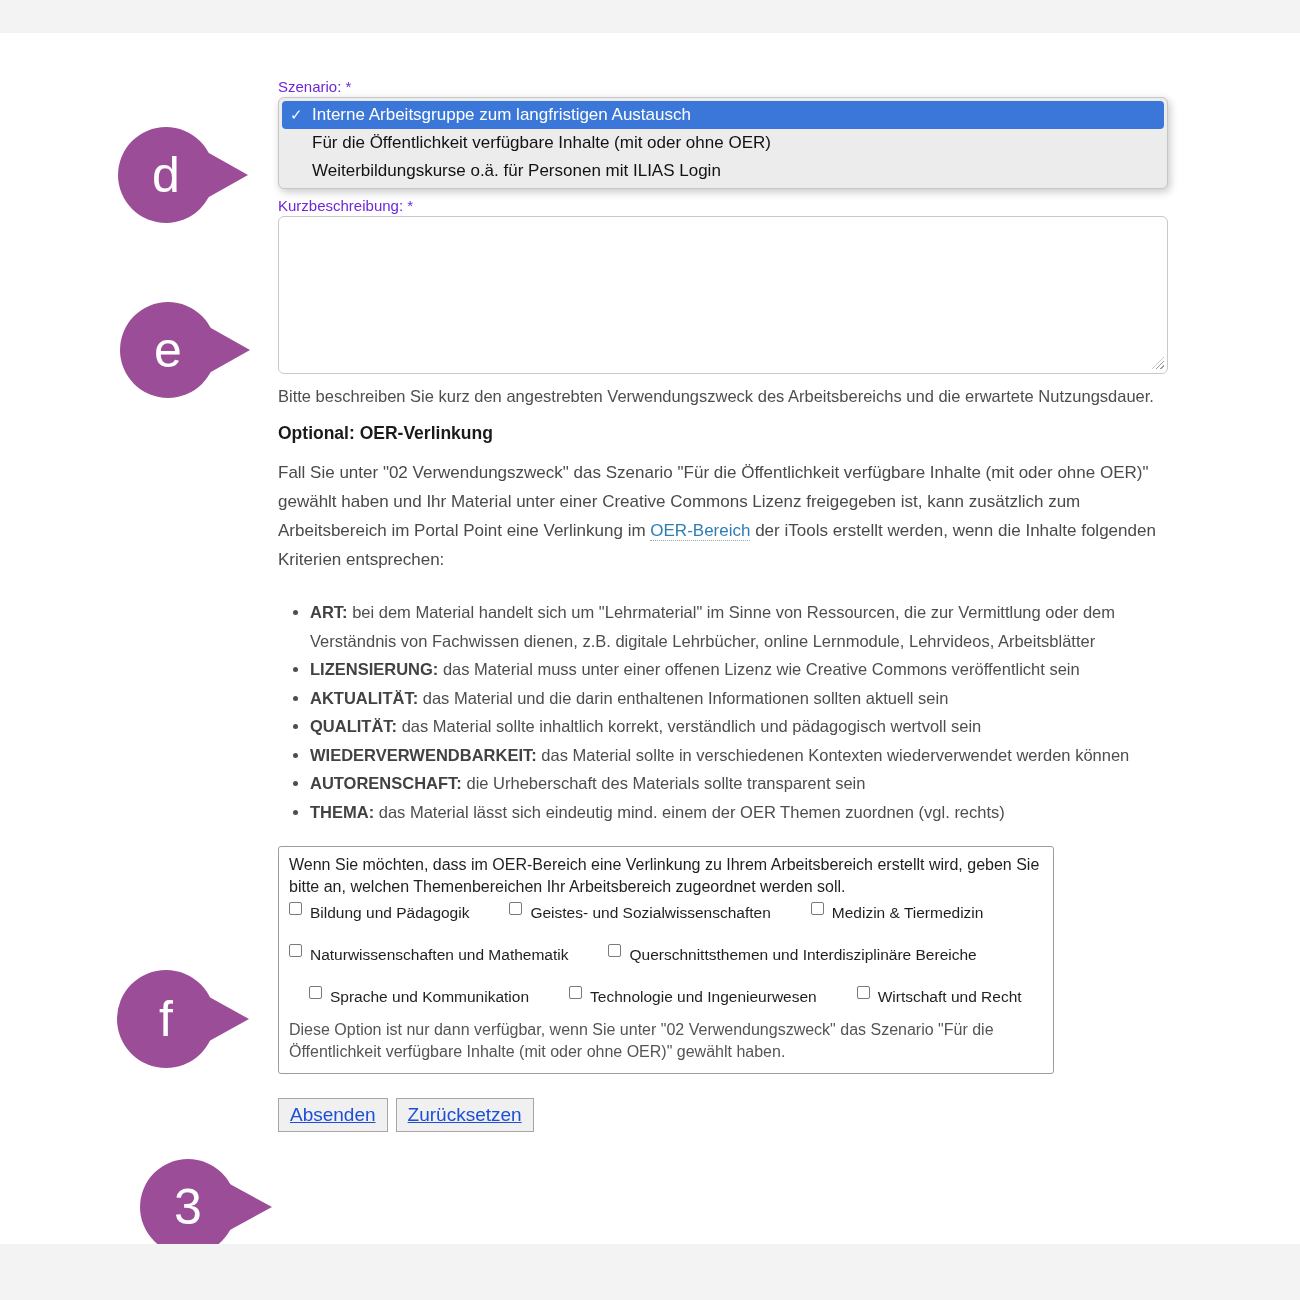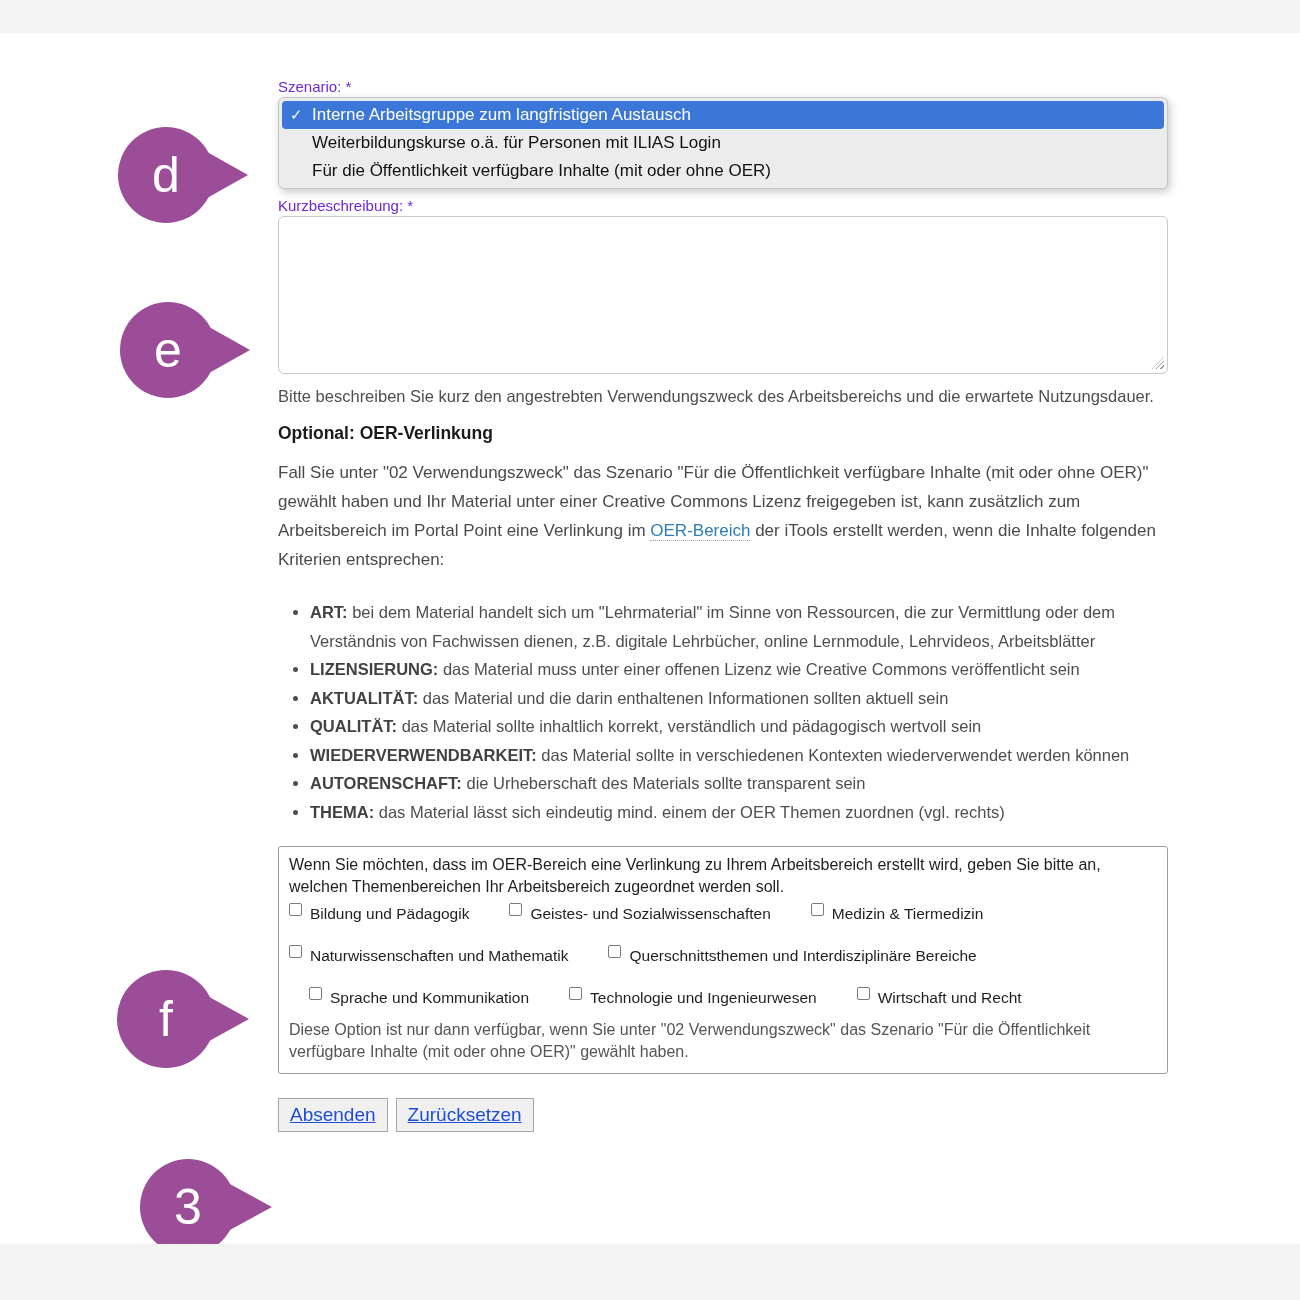--- a/index.html
+++ b/index.html
@@ -35,23 +35,23 @@
     clip-path:polygon(100% 0,100% 100%,0 100%);}
   .help{margin:8px 0 0 0;font-size:16.5px;line-height:29px;color:#4e4e4e;}
   h2{margin:12px 0 0 0;font-size:17.5px;line-height:21px;color:#1a1a1a;font-weight:bold;}
   .intro{margin:14px 0 0 0;font-size:17px;line-height:29px;color:#4a4a4a;}
   .intro a{color:var(--link-blue);text-decoration:none;border-bottom:1px dotted #9aa7b3;}
   ul.criteria{margin:24px 0 0 0;padding-left:32px;font-size:16.5px;line-height:28.5px;color:#4e4e4e;}
   ul.criteria li{padding:0;margin:0;}
   ul.criteria b{color:#424242;}
   
   .topics-box{margin-top:20px;border:1px solid #9c9c9c;border-radius:3px;
-    padding:7px 10px 10px 10px;width:890px;}
+    padding:7px 10px 10px 10px;width:776px;}
   .box-intro{margin:0;font-size:16px;line-height:22px;color:#1f1f1f;}
-  .cb-row{display:flex;align-items:center;gap:40px;margin-top:4px;height:21px;margin-bottom:21px;}
+  .cb-row{display:flex;align-items:flex-end;gap:40px;margin-top:4px;height:21px;margin-bottom:21px;}
   .cb-row:last-of-type{margin-bottom:0;padding-left:20px;}
   .cb-item{display:flex;align-items:flex-start;cursor:pointer;}
   .cb{width:13px;height:13px;border:1.5px solid #7a7a7a;border-radius:2px;background:#fff;
     margin:1px 8px 0 0;flex:0 0 13px;}
   .cb-label{font-size:15.5px;line-height:20px;color:#1f1f1f;padding-top:2px;}
   .box-note{margin:12px 0 0 0;font-size:16px;line-height:22px;color:#555555;}
   
   .btn-row{margin-top:24px;display:flex;gap:8px;}
   .btn{font-family:"Liberation Sans",sans-serif;font-size:19px;color:#1d4ed8;
     background:#f0f0f0;border:1px solid #a6a6a6;border-radius:0;padding:5px 11px;cursor:pointer;text-decoration:underline;}
@@ -76,26 +76,26 @@
 
   <div class="dropdown">
 
       <div class="option selected">
         <span class="check">✓</span>
         <span class="opt-label">Interne Arbeitsgruppe zum langfristigen Austausch</span>
       </div>
 
       <div class="option">
         <span class="check">✓</span>
-        <span class="opt-label">Weiterbildungskurse o.ä. für Personen mit ILIAS Login</span>
+        <span class="opt-label">Für die Öffentlichkeit verfügbare Inhalte (mit oder ohne OER)</span>
       </div>
 
       <div class="option">
         <span class="check">✓</span>
-        <span class="opt-label">Für die Öffentlichkeit verfügbare Inhalte (mit oder ohne OER)</span>
+        <span class="opt-label">Weiterbildungskurse o.ä. für Personen mit ILIAS Login</span>
       </div>
     </div>
 
   <div class="field-label second">Kurzbeschreibung: *</div>
 
   <div class="ta-wrap">
     <textarea style=""></textarea>
     <div class="resize-handle"></div>
   </div>
 

